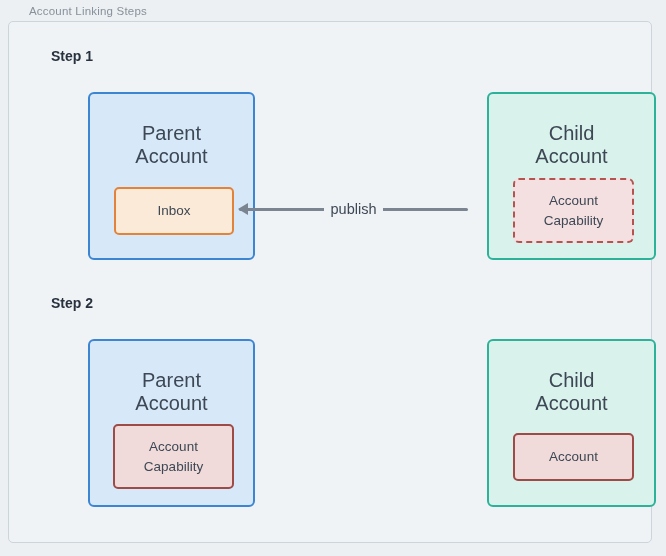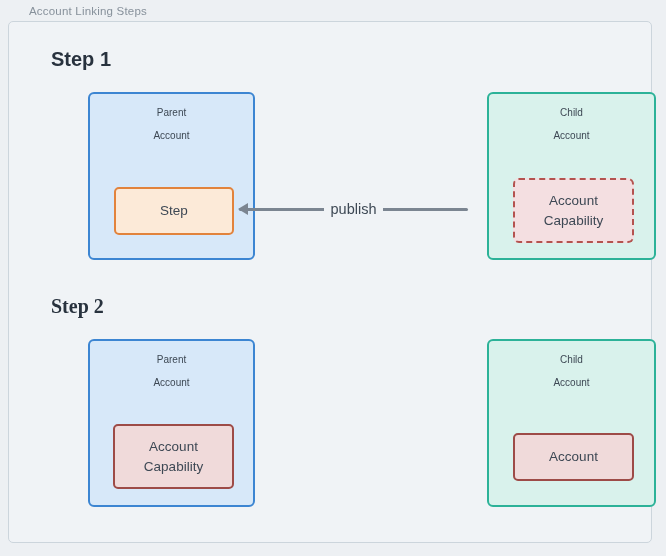--- a/index.html
+++ b/index.html
@@ -36,31 +36,31 @@
     margin-left:19px;
   }
   .panel{
     position:absolute;left:8px;top:21px;width:644px;height:522px;
     background:var(--panel-bg);
     border:1.5px solid var(--panel-border);
     border-radius:5px;
   }
   .step-heading{
     position:absolute;
-    font-size:20px;font-weight:700;color:var(--heading-text);
+    font-size:14px;font-weight:700;color:var(--heading-text);
   }
   .outer-box{
     position:absolute;width:167px;height:168px;
     border-radius:6px;border:2px solid;
   }
   .box-blue{background:var(--parent-box-bg);border-color:var(--parent-box-border);}
   .box-teal{background:var(--child-box-bg);border-color:var(--child-box-border);width:169px;margin-left:40px;}
   .outer-box-title{
-    padding-top:7px;text-align:center;
-    font-size:10px;line-height:23px;color:var(--box-text);
+    padding-top:28px;text-align:center;
+    font-size:20px;line-height:23px;color:var(--box-text);
   }
   .outer-box-title span{display:block;}
   .inner-box{
     position:absolute;
     display:flex;flex-direction:column;align-items:center;justify-content:center;
     text-align:center;border-radius:5px;border:2px solid;
     font-size:13.5px;line-height:20px;color:var(--box-text);
   }
   .inner-box span{display:block;}
   .inner-orange{background:var(--inbox-bg);border-color:var(--inbox-border);}
@@ -96,21 +96,21 @@
 <div class="panel">
 
   <div class="step-heading" style="left:42px;top:26px;">Step 1</div>
 
   <div class="outer-box box-blue" style="left:79px;top:70px;">
     <div class="outer-box-title">
       <span>Parent</span>
       <span>Account</span>
     </div>
     <div class="inner-box inner-orange" style="left:24px;top:93px;width:120px;height:48px;">
-      <span>Step</span>
+      <span>Inbox</span>
       <span></span>
     </div>
   </div>
 
   <div class="outer-box box-teal" style="left:438px;top:70px;">
     <div class="outer-box-title">
       <span>Child</span>
       <span>Account</span>
     </div>
     <div class="inner-box inner-pink-dashed" style="left:24px;top:84px;width:121px;height:65px;">
@@ -118,21 +118,21 @@
       <span>Capability</span>
     </div>
   </div>
 
   <div class="arrow" style="left:230px;top:176px;width:229px;">
     <div class="arrow-line"></div>
     <div class="arrow-head head-left"></div>
     <span class="arrow-label">publish</span>
   </div>
 
-  <div class="step-heading" style="left:42px;top:273px;font-family:Liberation Serif, serif;">Step 2</div>
+  <div class="step-heading" style="left:42px;top:273px;">Step 2</div>
 
   <div class="outer-box box-blue" style="left:79px;top:317px;">
     <div class="outer-box-title">
       <span>Parent</span>
       <span>Account</span>
     </div>
     <div class="inner-box inner-pink-solid" style="left:23px;top:83px;width:121px;height:65px;">
       <span>Account</span>
       <span>Capability</span>
     </div>

